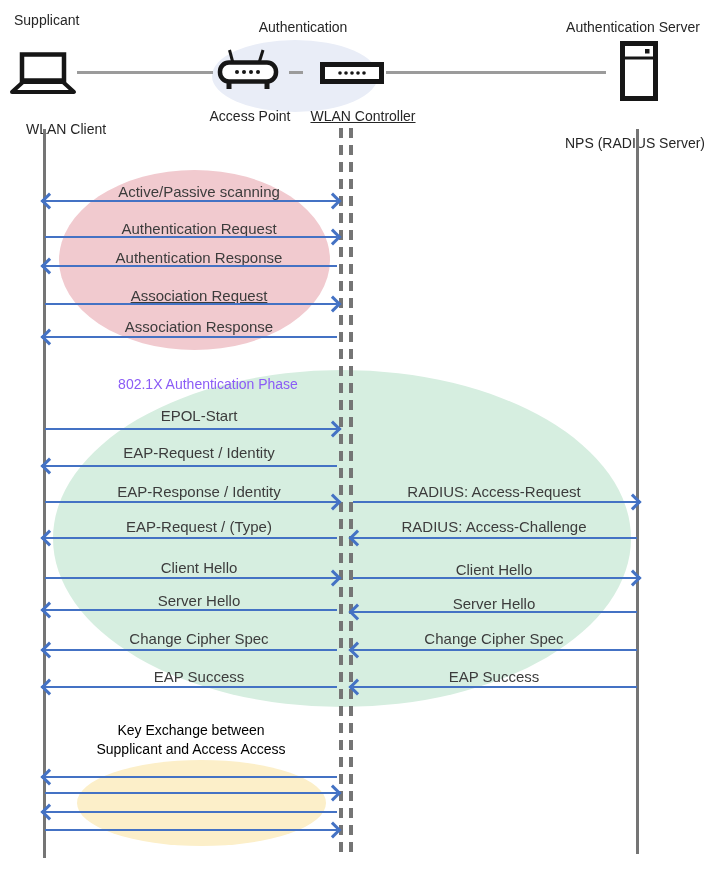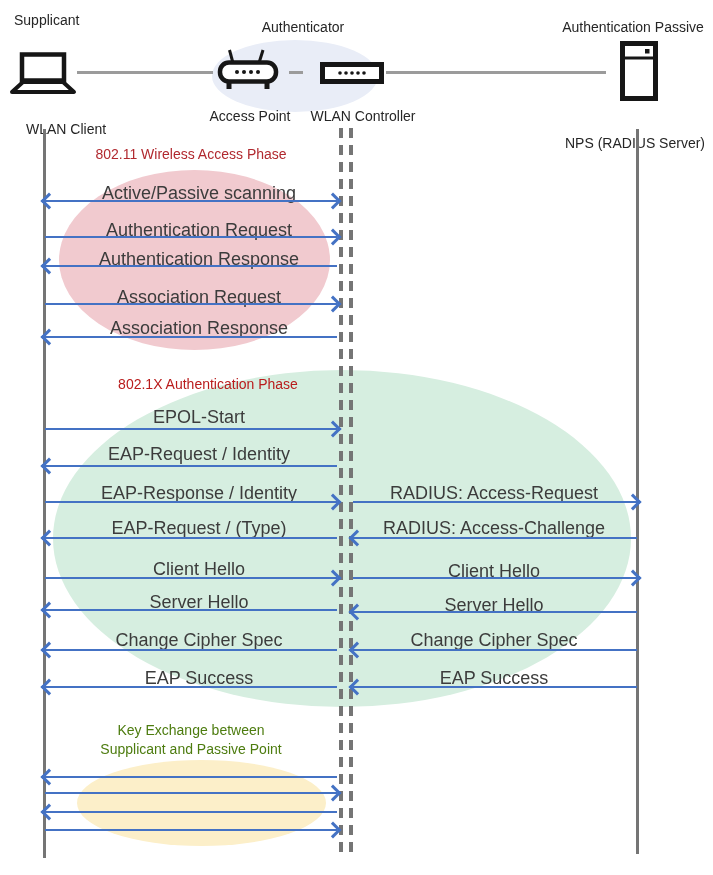--- a/index.html
+++ b/index.html
@@ -18,25 +18,25 @@
     position:absolute;top:128px;width:4px;height:726px;
     background:repeating-linear-gradient(to bottom,#757575 0 10px,transparent 10px 17px);
   }
   .conn{position:absolute;top:71px;height:3px;background:#9B9B9B;}
 
   .txt{position:absolute;white-space:nowrap;color:#262626;font-size:14px;}
   .ctr{transform:translateX(-50%);}
 
   .phase-title{position:absolute;white-space:nowrap;font-size:14px;transform:translateX(-50%);}
   .pt-red{color:#B1292F;}
-  .pt-green{color:#b91c1c;}
-  .pt-orange{color:#4d7c0f;}
+  .pt-green{color:#8b5cf6;}
+  .pt-orange{color:#000000;}
 
   .msg-label{
-    position:absolute;white-space:nowrap;font-size:18px;color:#3C3C3C;
+    position:absolute;white-space:nowrap;font-size:15px;color:#3C3C3C;
     transform:translateX(-50%);
   }
   .msg-label.lane-left{left:199px;}
   .msg-label.lane-right{left:494px;}
 
   .arrow{position:absolute;height:0;border-top:2px solid #4472C4;}
   .arrow.lane-left{left:45px;width:292px;}
   .arrow.lane-right{left:353px;width:284px;}
   .arrow.a-right::after{
     content:"";position:absolute;right:-2px;top:-7px;width:9px;height:9px;
@@ -50,22 +50,22 @@
   .icon svg{display:block;}
 </style>
 </head>
 <body>
 
 <div class="canvas">
 
   <div class="ellipse e-hdr"></div>
 
   <div class="txt" style="left:14px;top:12px;">Supplicant</div>
-  <div class="txt ctr" style="left:303px;top:19px;">Authenticator</div>
-  <div class="txt ctr" style="left:633px;top:19px;">Authentication Passive</div>
+  <div class="txt ctr" style="left:303px;top:19px;">Authentication</div>
+  <div class="txt ctr" style="left:633px;top:19px;">Authentication Server</div>
 
   <div class="conn" style="left:77px;width:136px;"></div>
   <div class="conn" style="left:289px;width:14px;"></div>
   <div class="conn" style="left:386px;width:220px;"></div>
 
   <div class="icon" style="left:9px;top:52px;">
     <svg width="68" height="44" viewBox="0 0 68 44">
       <rect x="13" y="2.5" width="42" height="26" fill="#ffffff" stroke="#161616" stroke-width="4.5"></rect>
       <path d="M3 40 L14 30 H54 L65 40 Z" fill="#ffffff" stroke="#161616" stroke-width="4" stroke-linejoin="round"></path>
     </svg>
@@ -96,36 +96,35 @@
   <div class="icon" style="left:620px;top:41px;">
     <svg width="38" height="60" viewBox="0 0 38 60">
       <rect x="2.5" y="2.5" width="33" height="55" fill="#ffffff" stroke="#161616" stroke-width="5"></rect>
       <line x1="4" y1="17" x2="34" y2="17" stroke="#161616" stroke-width="3"></line>
       <rect x="25" y="8" width="4.5" height="4.5" fill="#161616"></rect>
     </svg>
   </div>
 
   <div class="txt" style="left:10px;top:121px;margin-left:16px;">WLAN Client</div>
   <div class="txt ctr" style="left:250px;top:108px;">Access Point</div>
-  <div class="txt ctr" style="left:363px;top:108px;">WLAN Controller</div>
+  <div class="txt ctr" style="left:363px;top:108px;text-decoration:underline;">WLAN Controller</div>
   <div class="txt ctr" style="left:635px;top:108px;margin-top:27px;">NPS (RADIUS Server)</div>
 
   <div class="ellipse e-pink"></div>
   <div class="ellipse e-green"></div>
   <div class="ellipse e-yellow"></div>
 
   <div class="lifeline" style="left:43px;"></div>
   <div class="lifeline-dashed" style="left:339px;"></div>
   <div class="lifeline-dashed" style="left:349px;"></div>
   <div class="lifeline" style="left:636px;height:725px;"></div>
 
-  <div class="phase-title pt-red" style="left:191px;top:146px;">802.11 Wireless Access Phase</div>
   <div class="phase-title pt-green" style="left:208px;top:376px;">802.1X Authentication Phase</div>
   <div class="phase-title pt-orange" style="left:191px;top:722px;">Key Exchange between</div>
-  <div class="phase-title pt-orange" style="left:191px;top:741px;">Supplicant and Passive Point</div>
+  <div class="phase-title pt-orange" style="left:191px;top:741px;">Supplicant and Access Access</div>
 
   <div class="msg-label lane-left" style="top:183px;">Active/Passive scanning</div>
   <div class="arrow lane-left a-left a-right" style="top:200px;"></div>
 
   <div class="msg-label lane-left" style="top:220px;">Authentication Request</div>
   <div class="arrow lane-left a-right" style="top:236px;"></div>
 
   <div class="msg-label lane-left" style="top:249px;">Authentication Response</div>
   <div class="arrow lane-left a-left" style="top:265px;"></div>
 

